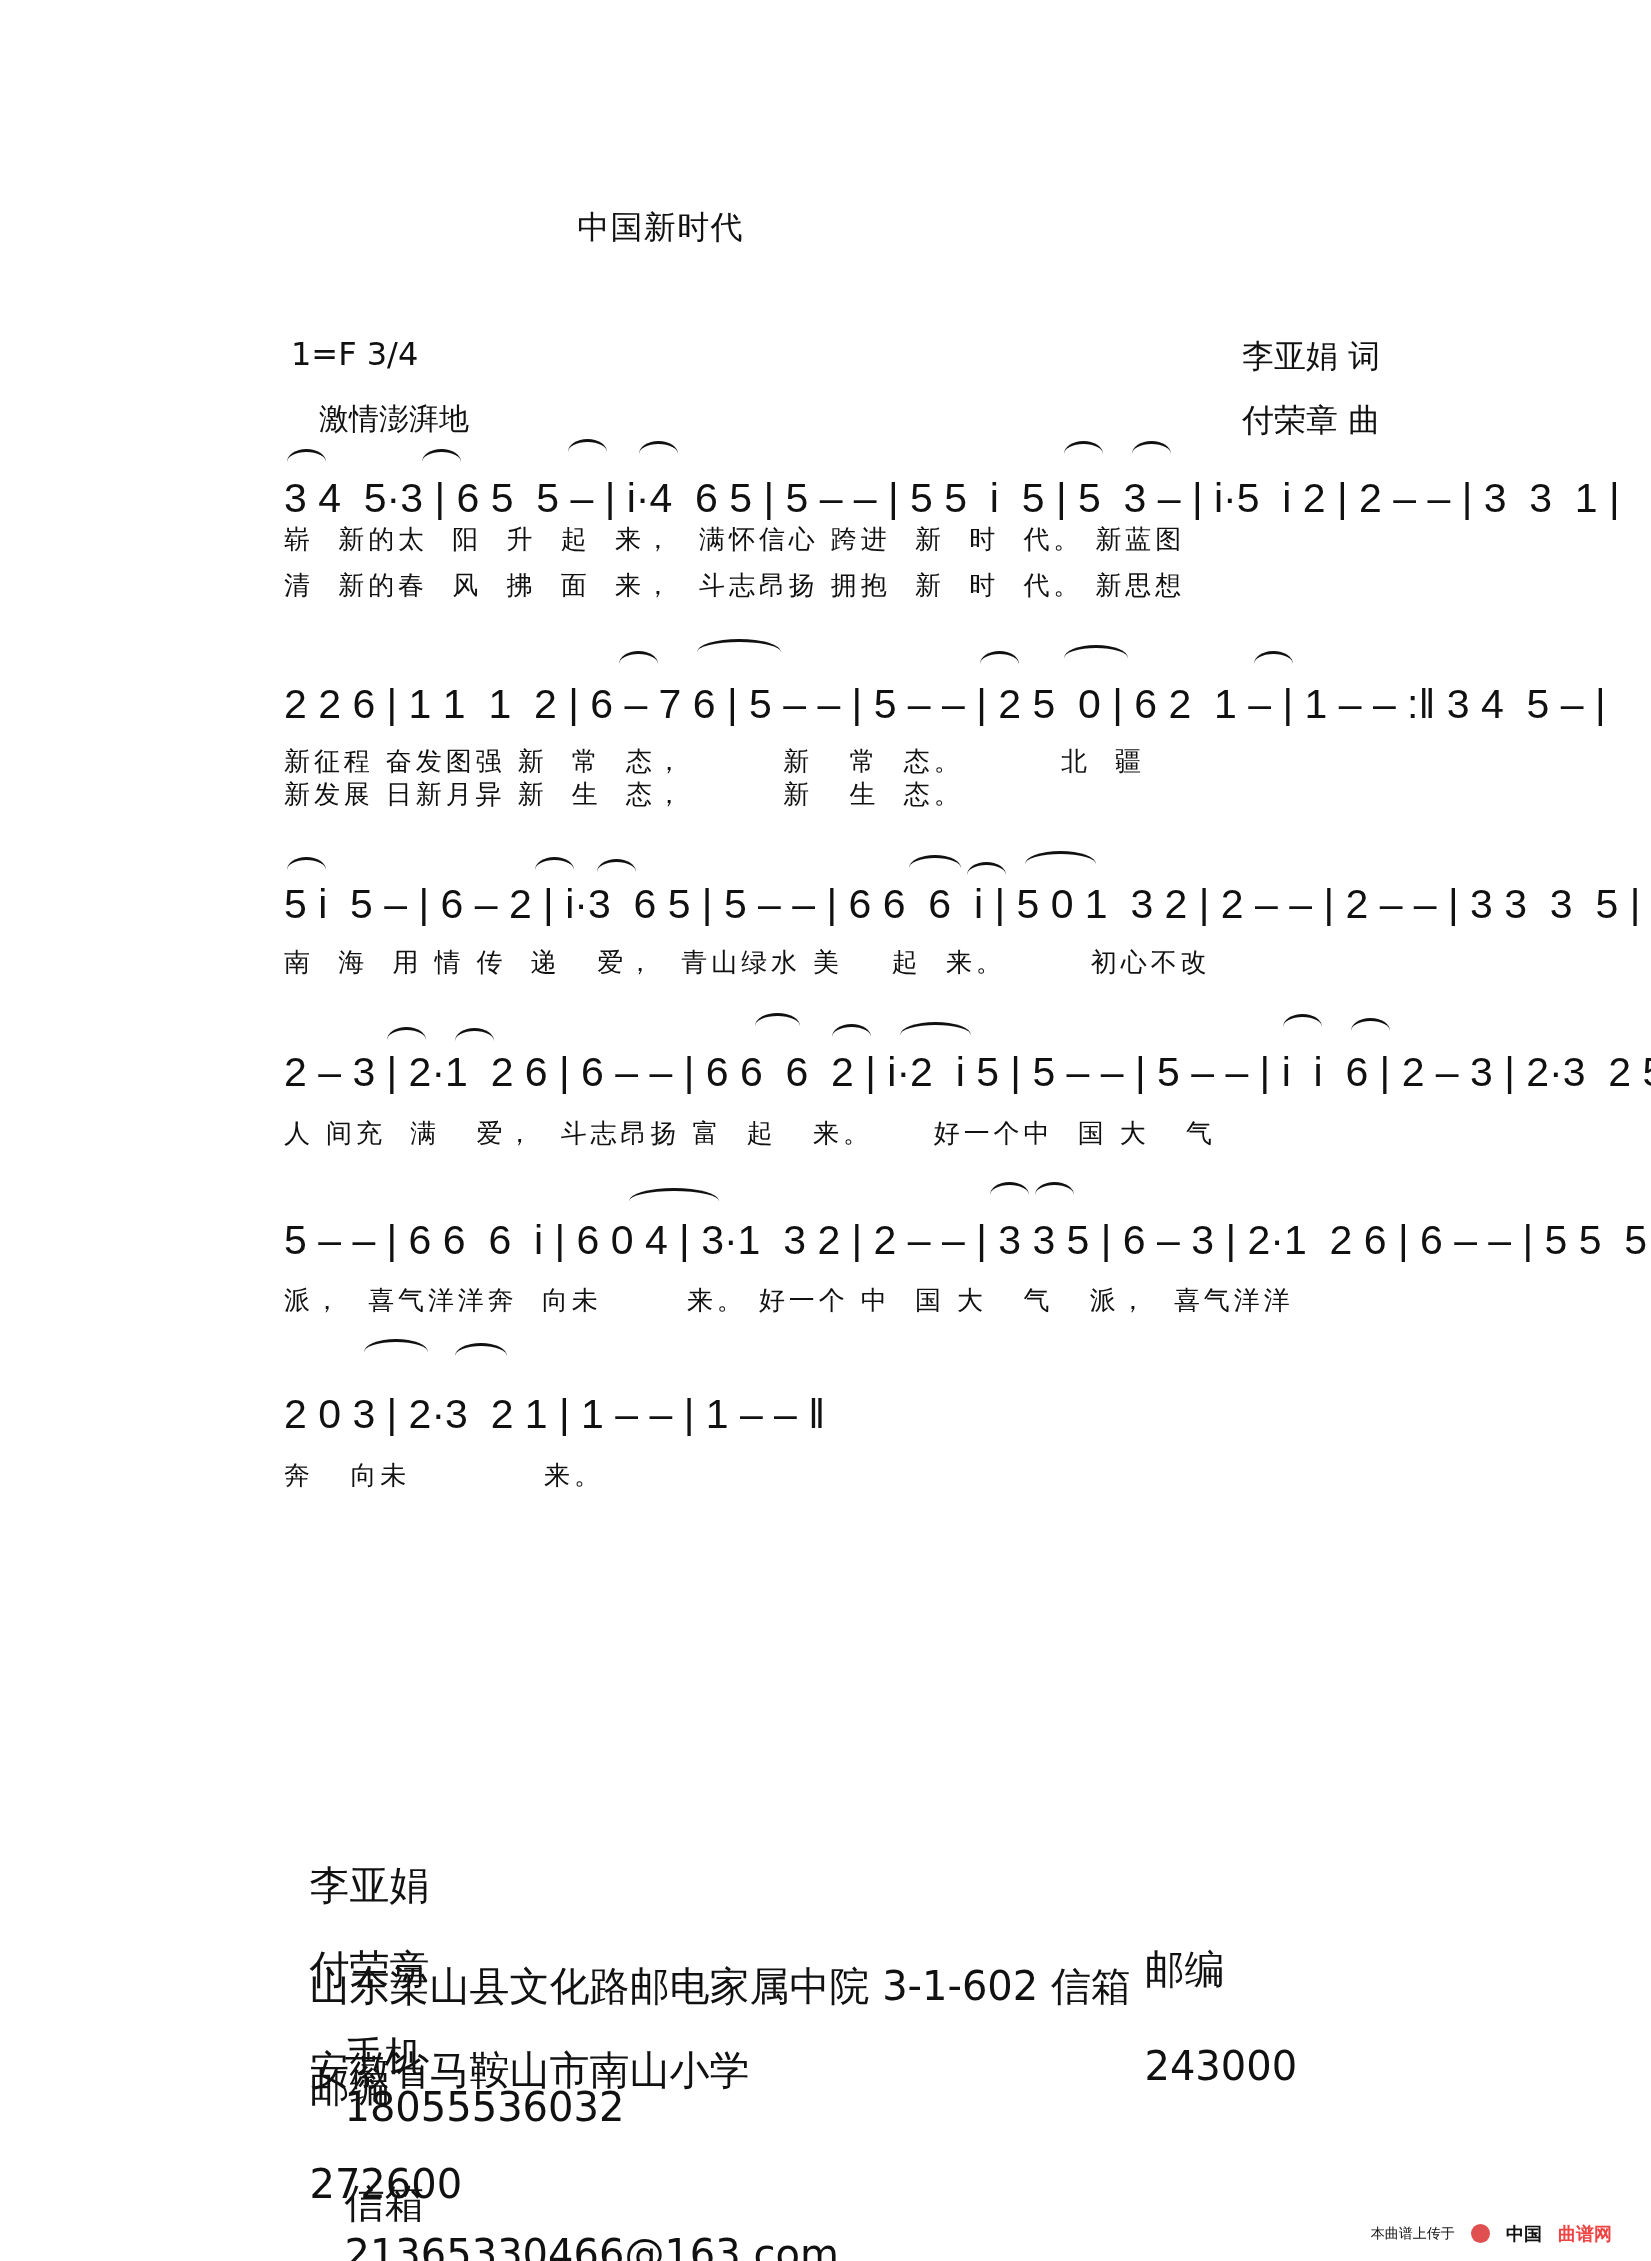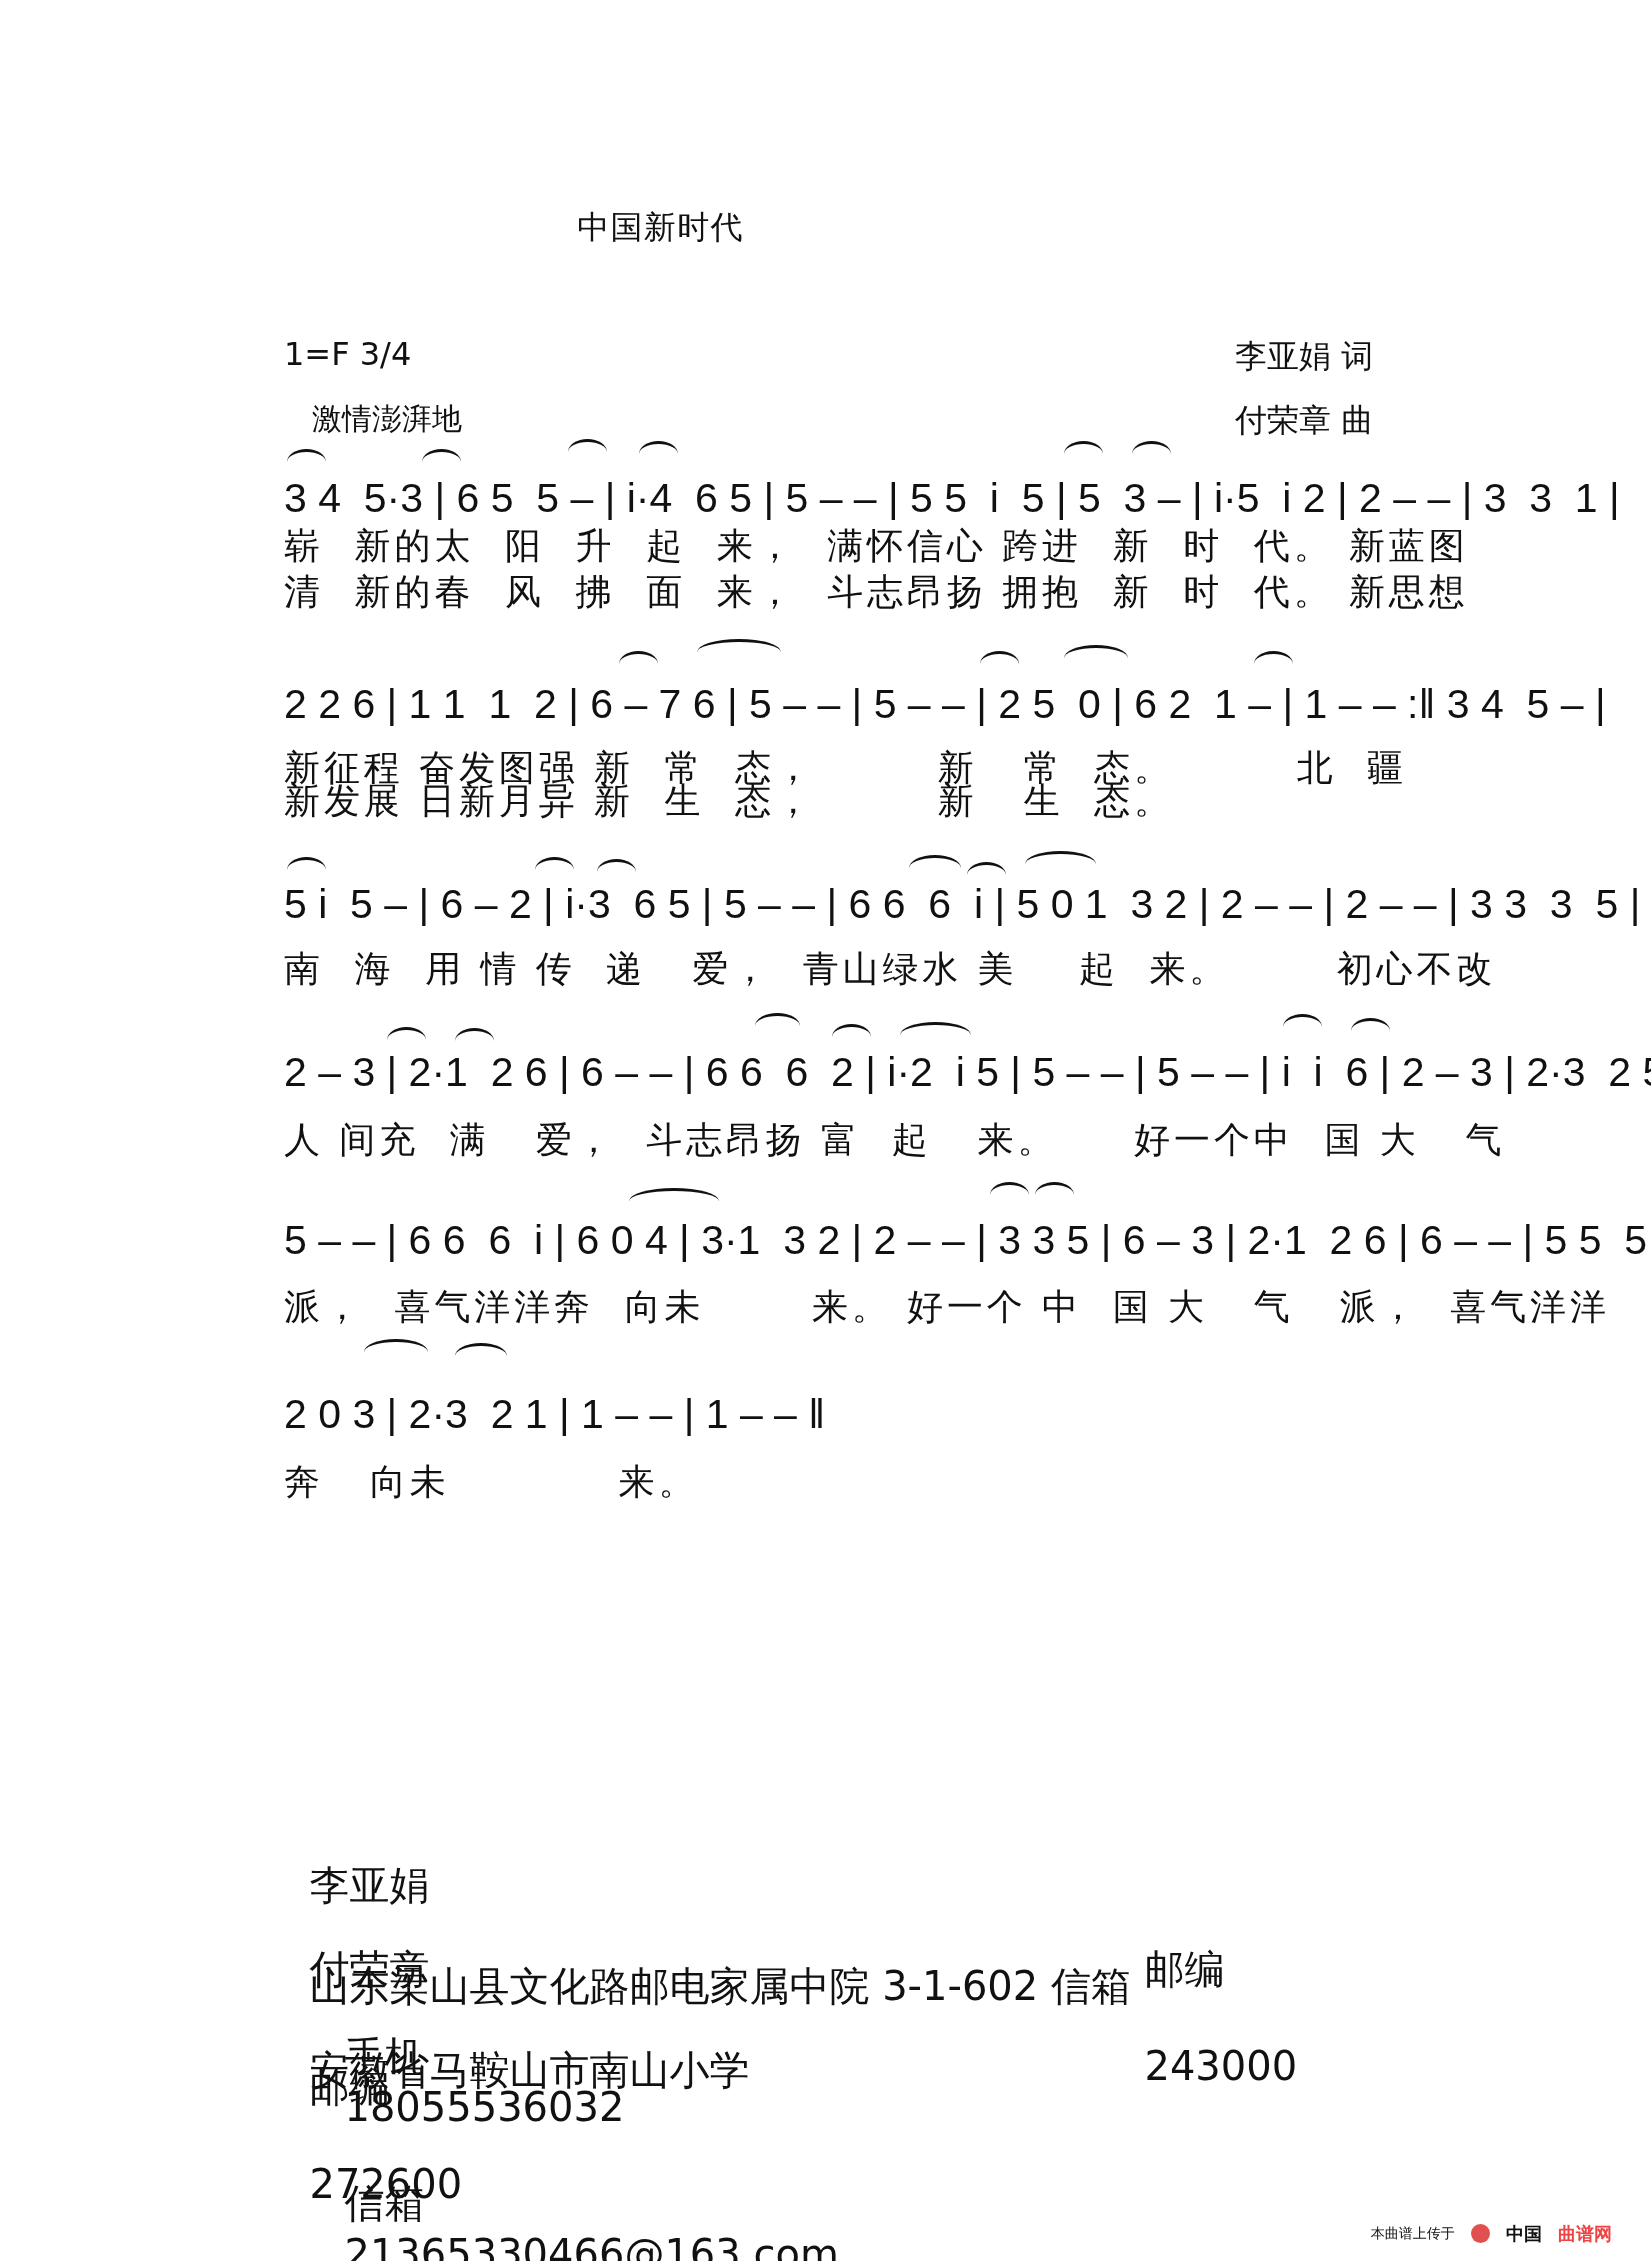--- a/index.html
+++ b/index.html
@@ -1,25 +1,25 @@
 <!DOCTYPE html>
 <html style="font-size:10.3px"><head>
 <meta charset="utf-8">
 <style>
   html, body { margin: 0; padding: 0; background: #ffffff; }
   body { width: 1651px; height: 2261px; position: relative; overflow: hidden;
          font-family: "DejaVu Sans", "Liberation Sans", sans-serif; color: #111; }
   .abs { position: absolute; }
   .title { left: 0; width: 1321px; top: 206px; text-align: center; font-size: 32px; letter-spacing: 1.3px; }
-  .meta { font-size: 32px; }
+  .meta { font-size: 32px; margin-left: 7px; }
   .score-row { position: absolute; left: 284px; width: 1135px; height: 77px; }
   .notes { position: absolute; left: 0; top: 0; height: 77px; display: flex; align-items: flex-end;
            font-family: "Liberation Sans", sans-serif; font-size: 41px; white-space: pre; }
   .slur { position: absolute; height: 23px; border-top: 3.2px solid #111; border-radius: 50% 50% 0 0; }
-  .lyrics { position: absolute; left: 284px; width: 1135px; font-size: 36px; letter-spacing: 3.9px; white-space: pre; }
+  .lyrics { position: absolute; left: 284px; width: 1135px; font-size: 26px; letter-spacing: 3.9px; white-space: pre; }
   .footer { font-size: 40px; white-space: pre; }
   .upload { right: 39px; bottom: 15.5px; font-size: 14px; display: flex; align-items: center; gap: 16px; }
   .logo-c { width: 19.3px; height: 19.3px; border-radius: 50%; background: #e05050; display: inline-block; }
   .logo-a { font-weight: bold; font-size: 18px; color: #111; }
   .logo-b { font-weight: bold; font-size: 18px; color: #ef4444; }
 </style>
 </head>
 <body>
 
 <div class="abs title">中国新时代</div>

